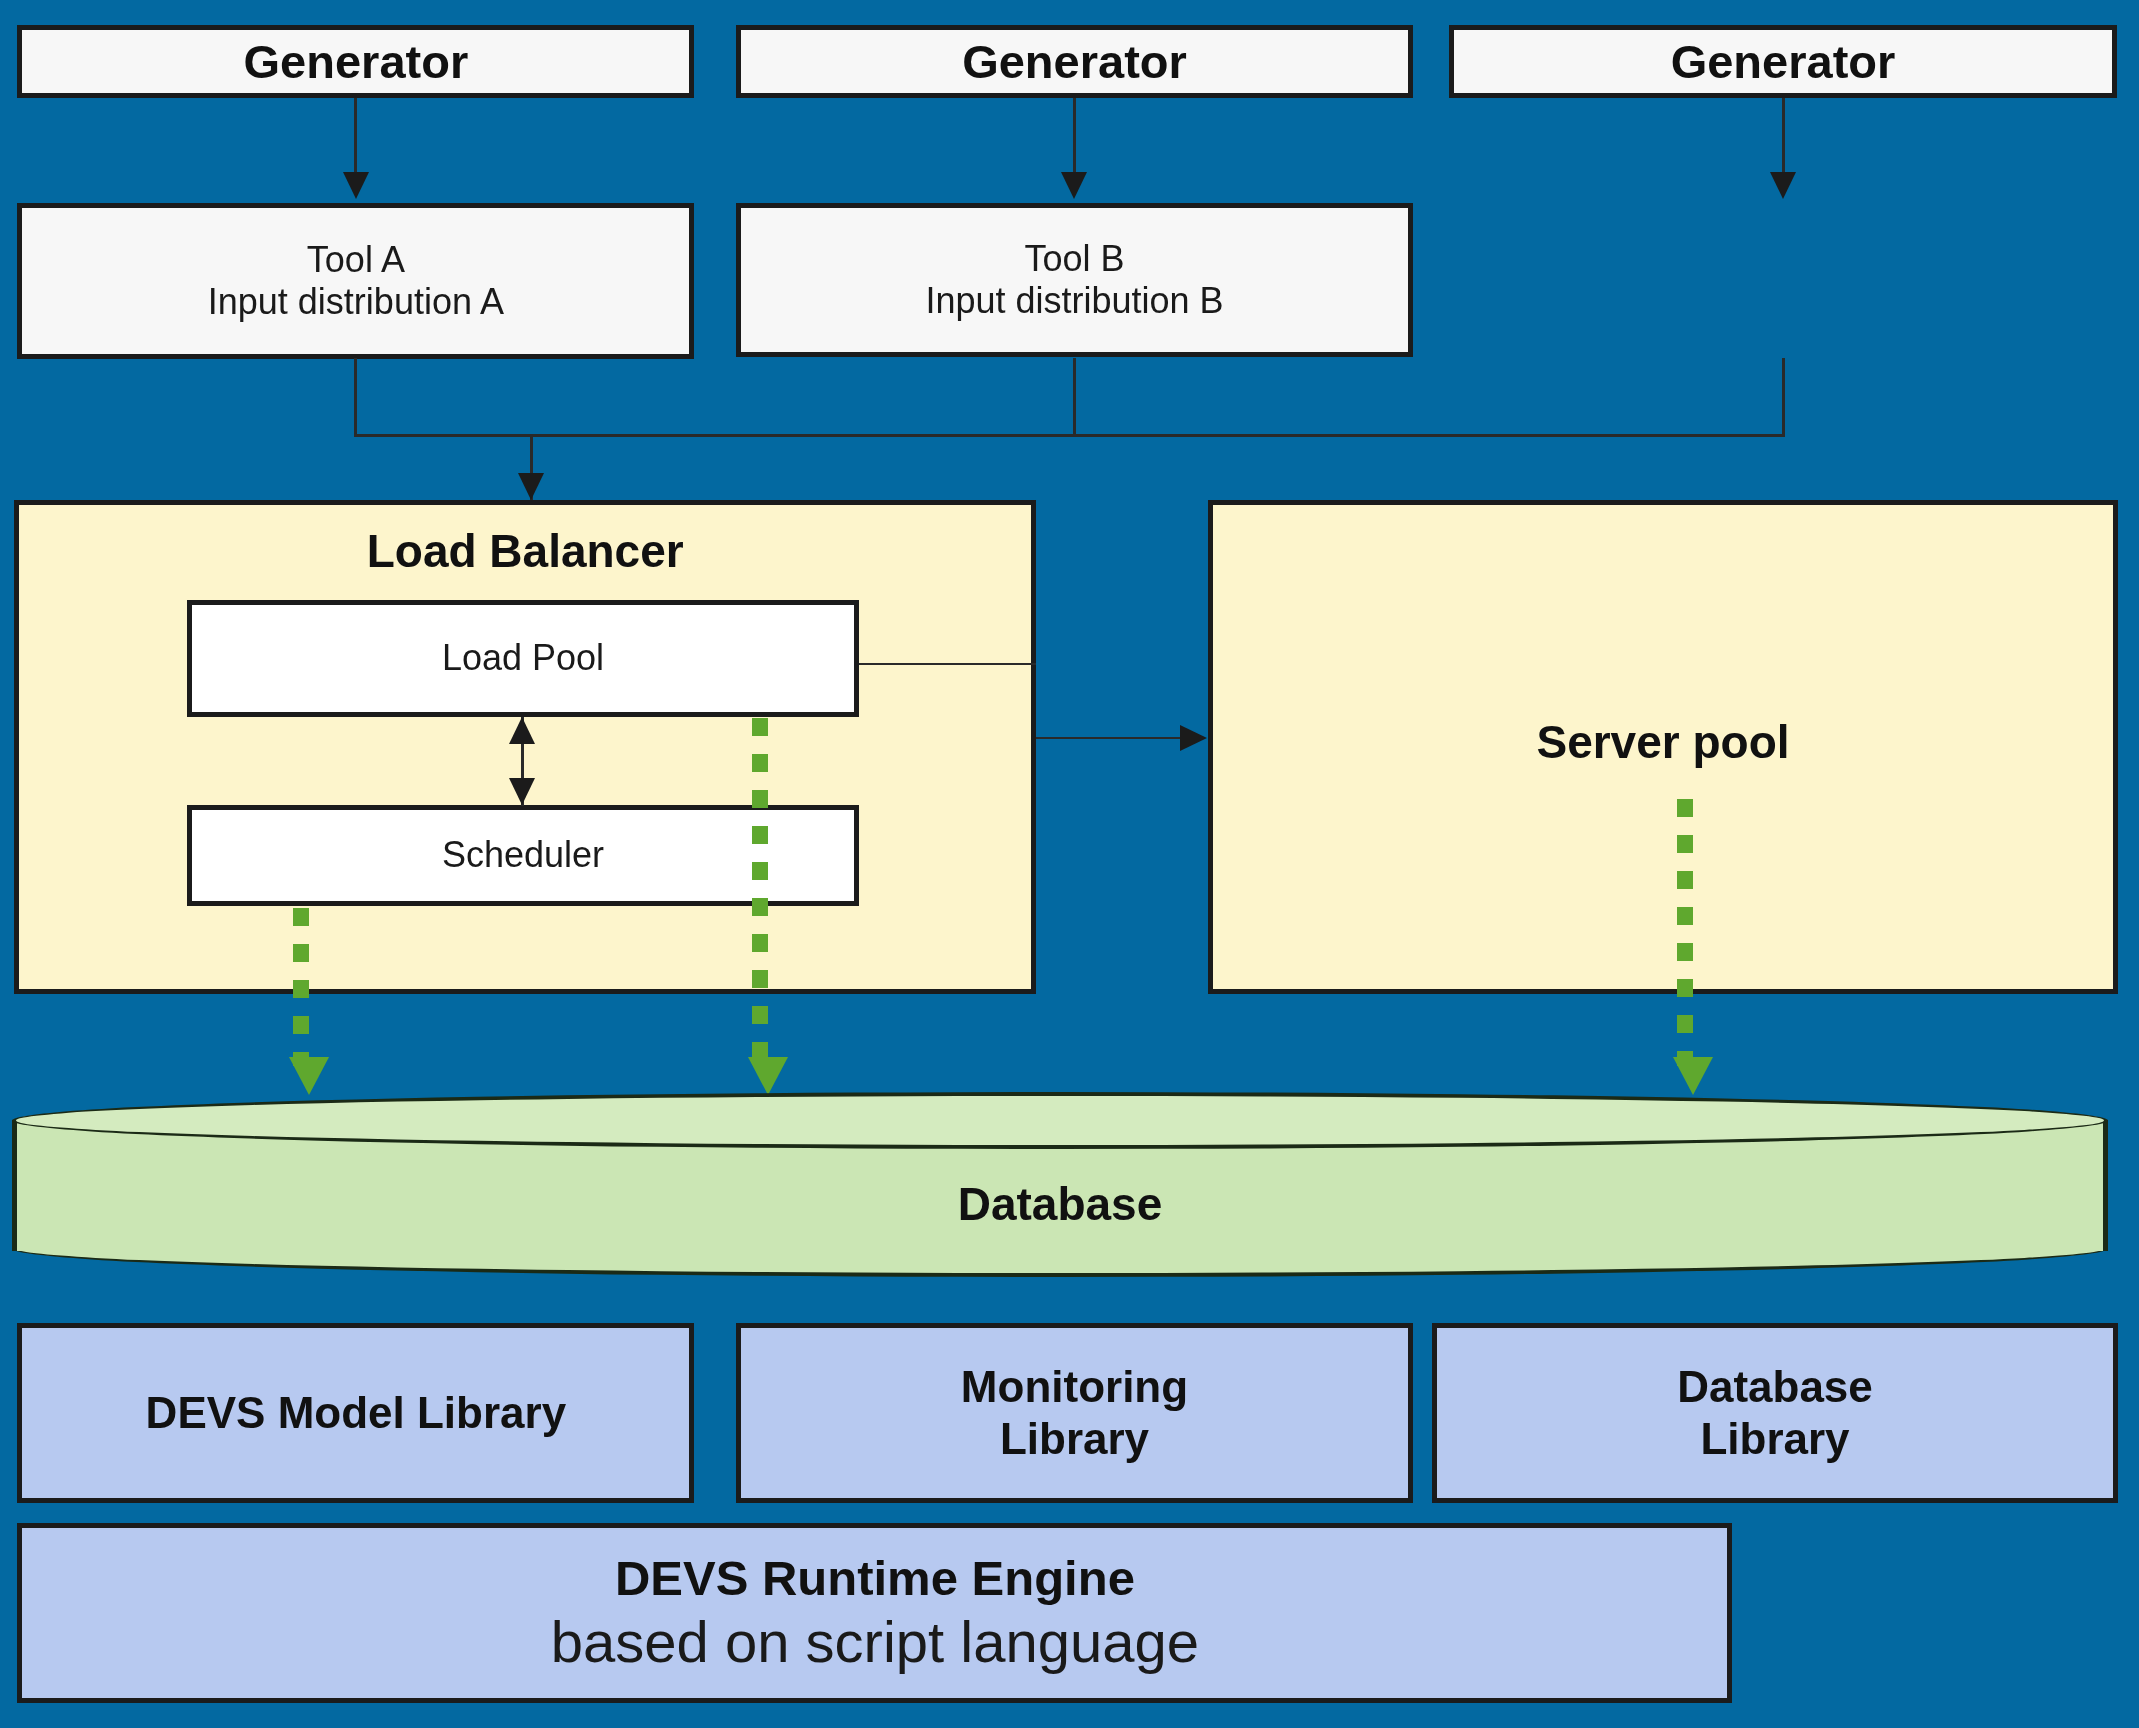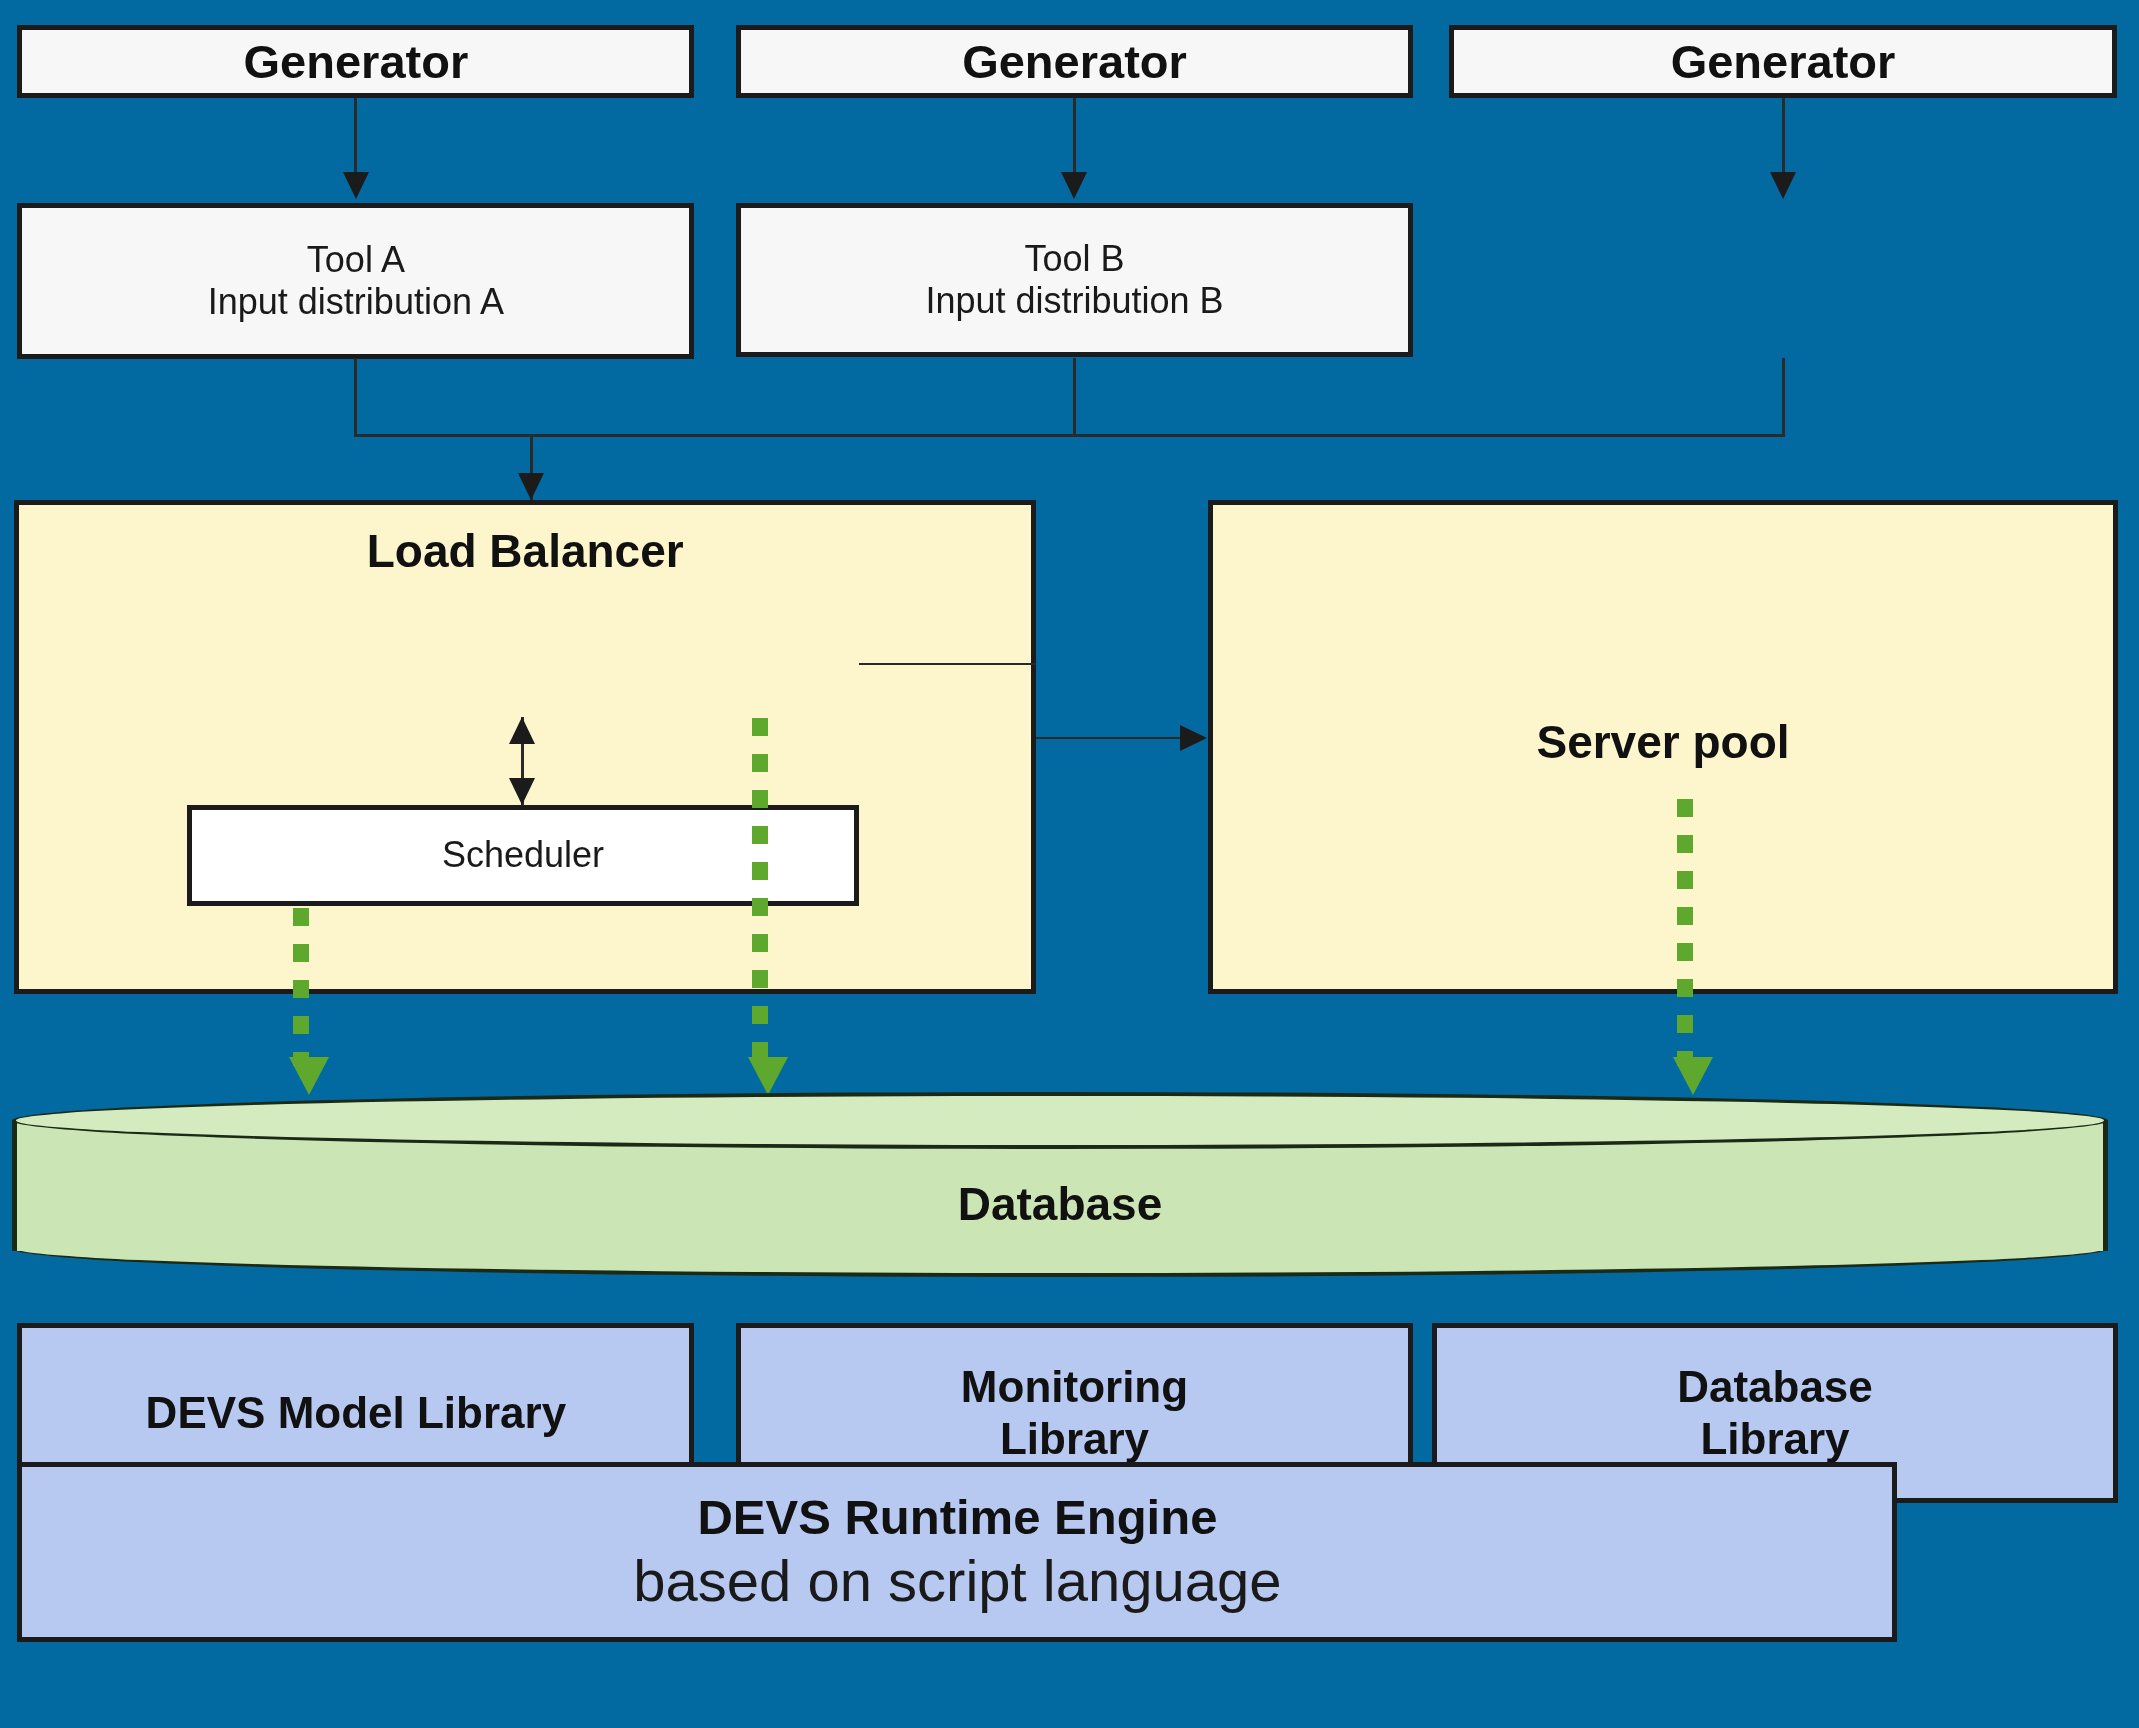--- a/index.html
+++ b/index.html
@@ -201,20 +201,23 @@
 
   <div class="hline" style="left:354px; top:434px; width:1430px;"></div>
 
   <div class="vline" style="left:530px; top:434px; height:66px;"></div>
   <div class="arrow-down" style="left:518px; top:473px;"></div>
 
   <div class="box box-yellow" style="left:14.2px; top:500px; width:1022px; height:494px; justify-content:flex-start;">
     <div class="box-title t-bold fs-header" style="top:19px;">Load Balancer</div>
   </div>
 
+  <div class="box box-plain" style="left:187px; top:600px; width:672px; height:117px;">
+    <div class="t-reg fs-inner">Load Pool</div>
+  </div>
 
   <div class="box box-plain" style="left:187px; top:805px; width:672px; height:101px;">
     <div class="t-reg fs-inner">Scheduler</div>
   </div>
 
   <div class="vline" style="left:521px; top:717px; height:89px;"></div>
   <div class="arrow-up" style="left:509px; top:717px;"></div>
   <div class="arrow-down" style="left:509px; top:778px;"></div>
 
   <div class="hline" style="left:859px; top:663px; width:177px; height:2.4px;"></div>
@@ -249,19 +252,19 @@
   <div class="box box-blue" style="left:736px; top:1323px; width:677px; height:180px;">
     <div class="t-bold fs-lib">Monitoring</div>
     <div class="t-bold fs-lib">Library</div>
   </div>
 
   <div class="box box-blue" style="left:1432px; top:1323px; width:686px; height:180px;">
     <div class="t-bold fs-lib">Database</div>
     <div class="t-bold fs-lib">Library</div>
   </div>
 
-  <div class="box box-blue" style="left:17.4px; top:1462px; width:1880px; height:180px;">
+  <div class="box box-blue" style="left:17.4px; top:1523px; width:1715px; height:180px;">
     <div class="t-bold fs-engine">DEVS Runtime Engine</div>
     <div class="t-reg fs-engine-sub">based on script language</div>
   </div>
 
 </div>
 
 
 </body></html>

